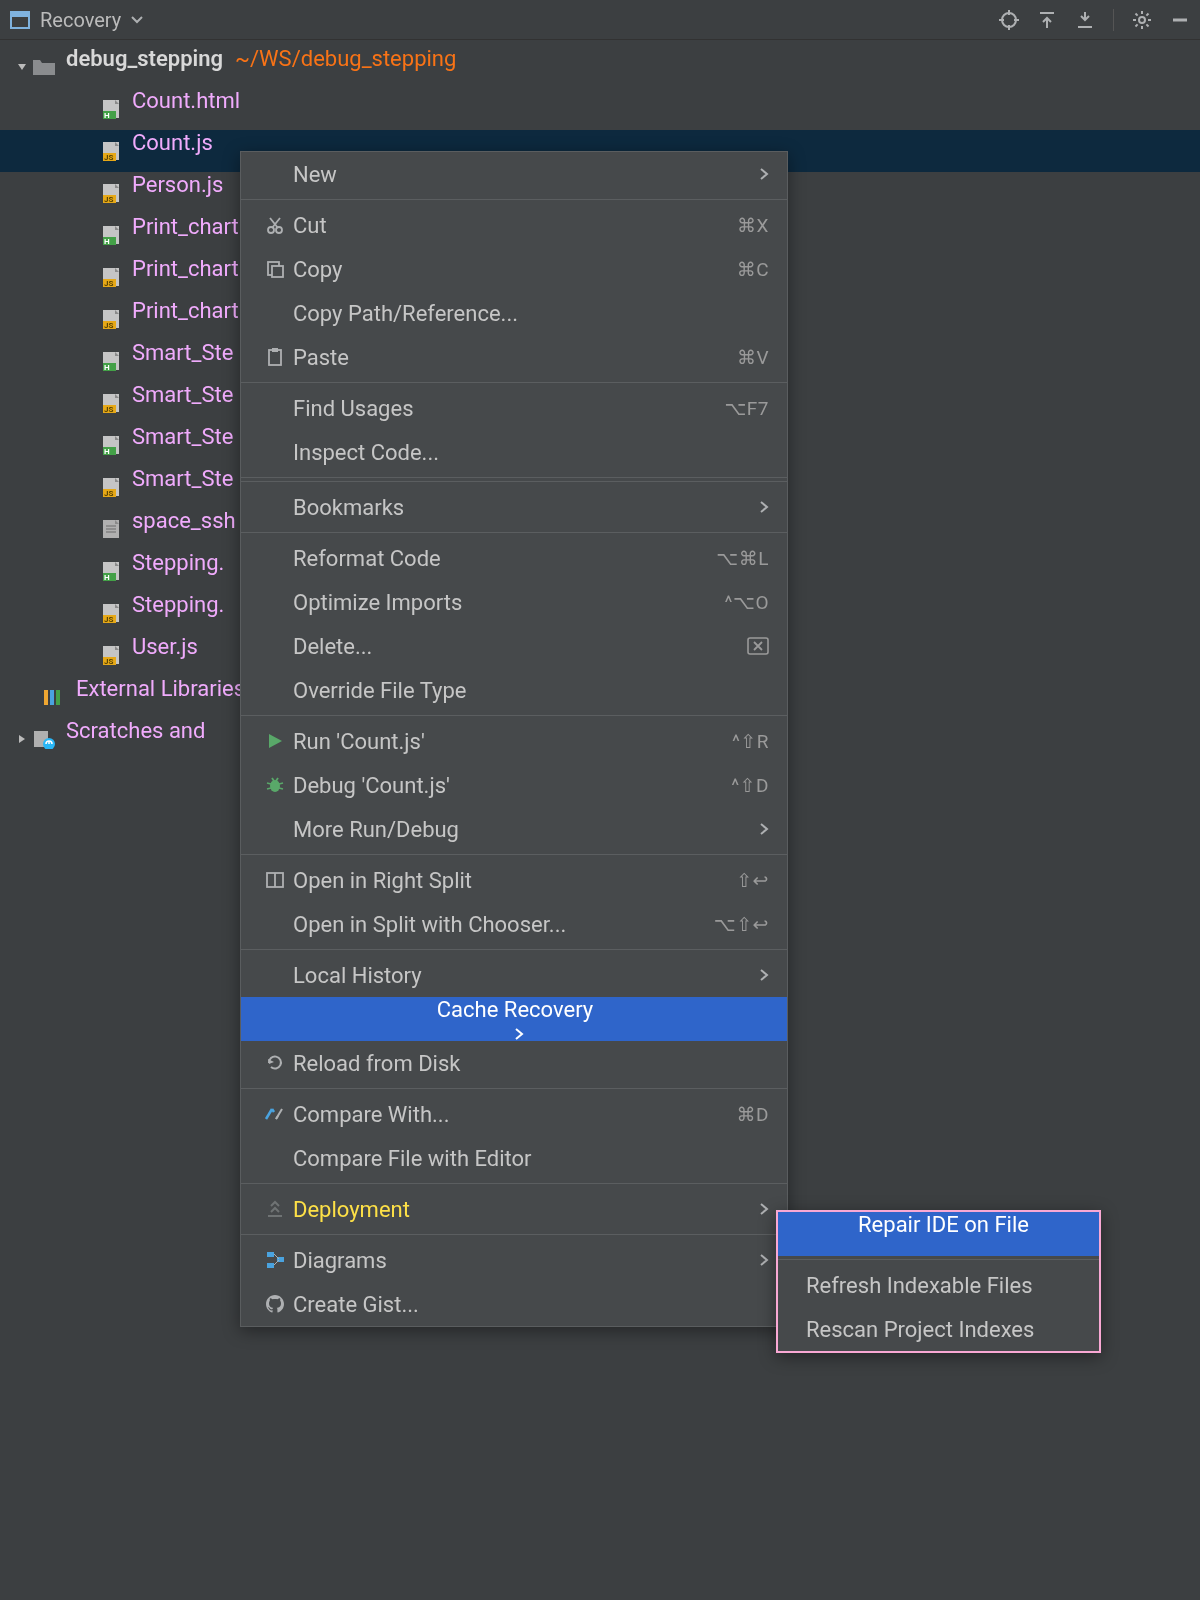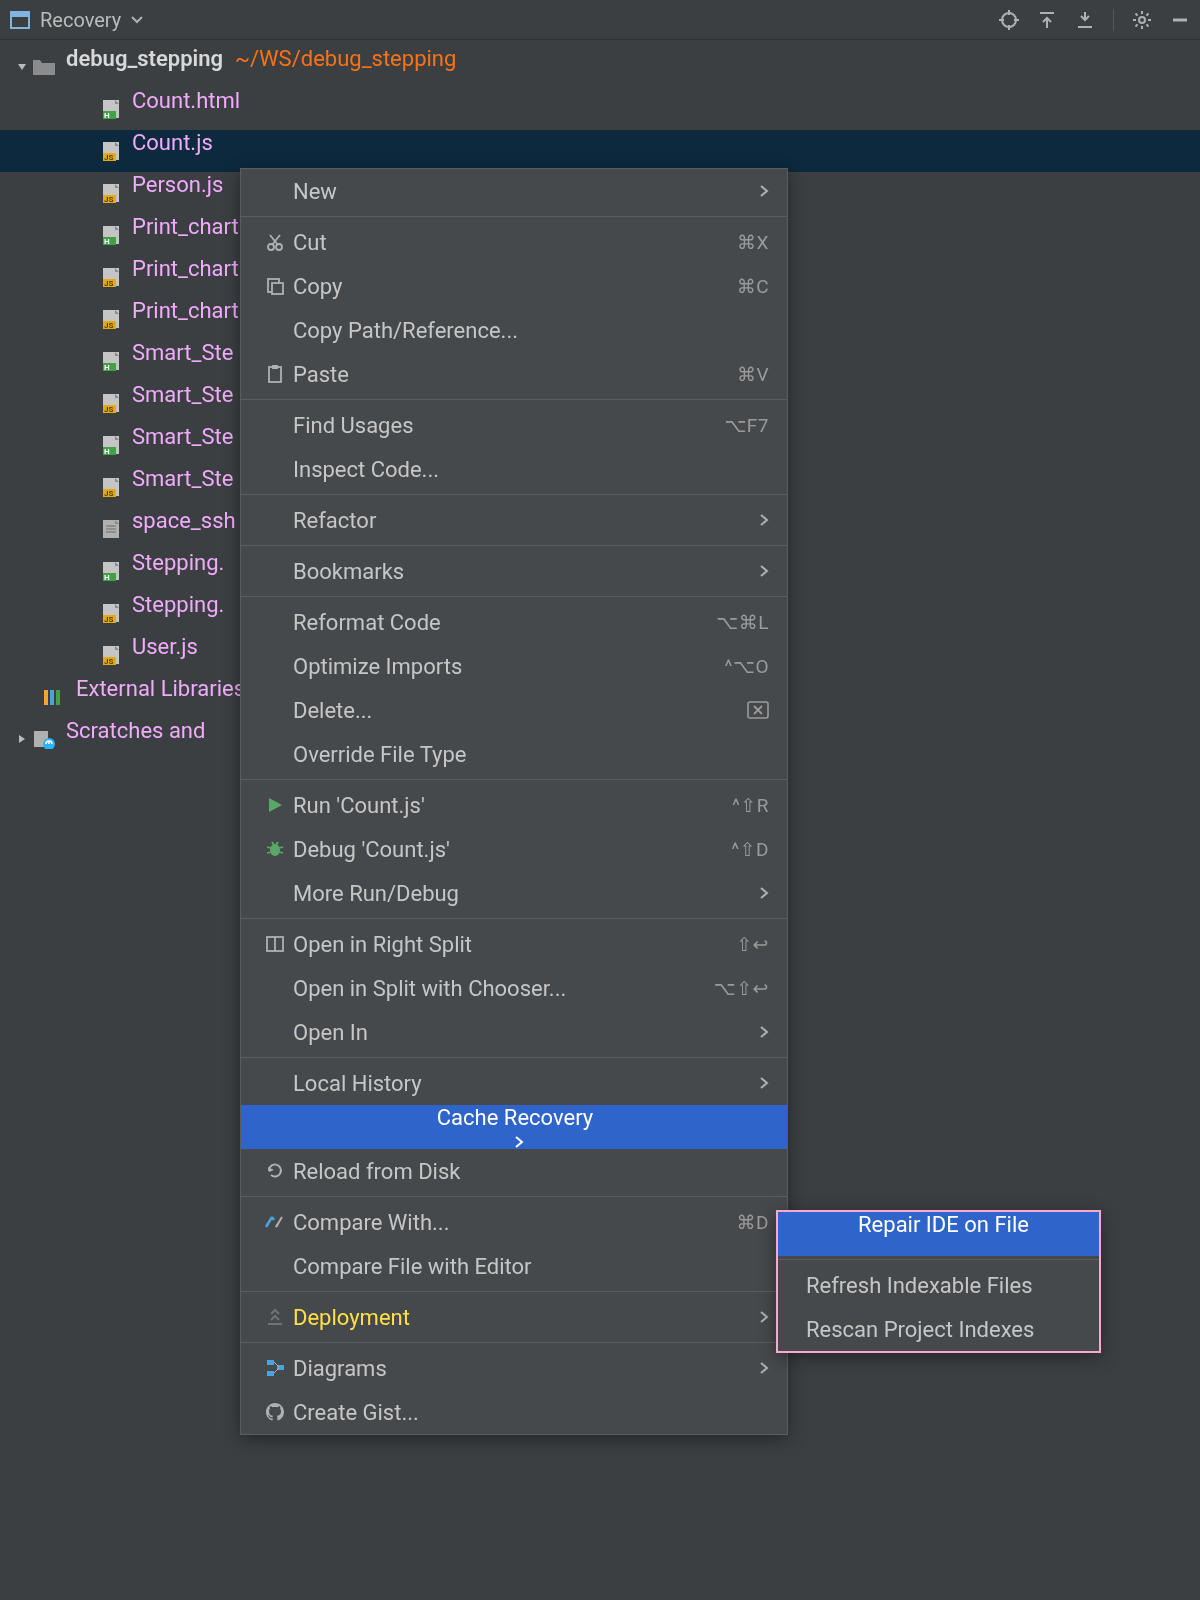--- a/index.html
+++ b/index.html
@@ -21,21 +21,21 @@
   .tree-row .indent0 { width:0px; }
   .tree-row .indent1 { width:30px; }
   .tree-row .indent2 { width:68px; }
   .tree-row .expander { width:20px; display:flex; align-items:center; justify-content:center; color:#bbbbbb; }
   .file-icon { display:inline-flex; align-items:center; justify-content:center; margin-right:10px; }
   .label { color:#f0abfc; font-size:22px; }
   .label.bold { font-weight:600; color:#d8d8d8; }
   .label.dim { color:#f97316; margin-left:12px; }
 
   
-  .context-menu { position:absolute; left:240px; top:168px; width:548px; background:#46494b; border:1px solid #5a5d5f; box-shadow:0 4px 16px rgba(0,0,0,0.4); }
+  .context-menu { position:absolute; left:240px; top:151px; width:548px; background:#46494b; border:1px solid #5a5d5f; box-shadow:0 4px 16px rgba(0,0,0,0.4); }
   .menu-item { display:flex; align-items:center; height:44px; padding:0 18px; color:#c6c6c6; font-size:22px; }
   .menu-item .mi-icon { width:32px; display:flex; align-items:center; justify-content:center; color:#aeb0b2; }
   .menu-item .mi-label { flex:1; padding-left:2px; }
   .menu-item .mi-shortcut { color:#9a9a9a; font-size:19px; letter-spacing:0.5px; }
   .menu-item .mi-arrow { color:#aeb0b2; margin-left:10px; }
   .menu-item.disabled { color:#fde047; }
   .menu-item.highlight { background:#2f65ca; color:#ffffff;flex-direction:column; }
   .menu-item.highlight .mi-arrow { color:#ffffff; }
   .menu-sep { height:1px; background:#5b5e60; margin:3px 0; }
 
@@ -391,29 +391,20 @@
     <div class="menu-item">
       <span class="mi-icon"></span>
       <span class="mi-label">Find Usages</span>
       <span class="mi-shortcut">⌥F7</span>
     </div>
     <div class="menu-item">
       <span class="mi-icon"></span>
       <span class="mi-label">Inspect Code...</span>
     </div>
     <div class="menu-sep"></div>
-    <div class="menu-item">
-      <span class="mi-icon"></span>
-      <span class="mi-label">Refactor</span>
-      <span class="mi-arrow">
-        <svg width="10" height="14">
-          <path d="M2 2 L8 7 L2 12" stroke="#aeb0b2" stroke-width="2" fill="none"></path>
-        </svg>
-      </span>
-    </div>
     <div class="menu-sep"></div>
     <div class="menu-item">
       <span class="mi-icon"></span>
       <span class="mi-label">Bookmarks</span>
       <span class="mi-arrow">
         <svg width="10" height="14">
           <path d="M2 2 L8 7 L2 12" stroke="#aeb0b2" stroke-width="2" fill="none"></path>
         </svg>
       </span>
     </div>
@@ -485,29 +476,20 @@
         </svg>
       </span>
       <span class="mi-label">Open in Right Split</span>
       <span class="mi-shortcut">⇧↩</span>
     </div>
     <div class="menu-item">
       <span class="mi-icon"></span>
       <span class="mi-label">Open in Split with Chooser...</span>
       <span class="mi-shortcut">⌥⇧↩</span>
     </div>
-    <div class="menu-item">
-      <span class="mi-icon"></span>
-      <span class="mi-label">Open In</span>
-      <span class="mi-arrow">
-        <svg width="10" height="14">
-          <path d="M2 2 L8 7 L2 12" stroke="#aeb0b2" stroke-width="2" fill="none"></path>
-        </svg>
-      </span>
-    </div>
     <div class="menu-sep"></div>
     <div class="menu-item">
       <span class="mi-icon"></span>
       <span class="mi-label">Local History</span>
       <span class="mi-arrow">
         <svg width="10" height="14">
           <path d="M2 2 L8 7 L2 12" stroke="#aeb0b2" stroke-width="2" fill="none"></path>
         </svg>
       </span>
     </div>

